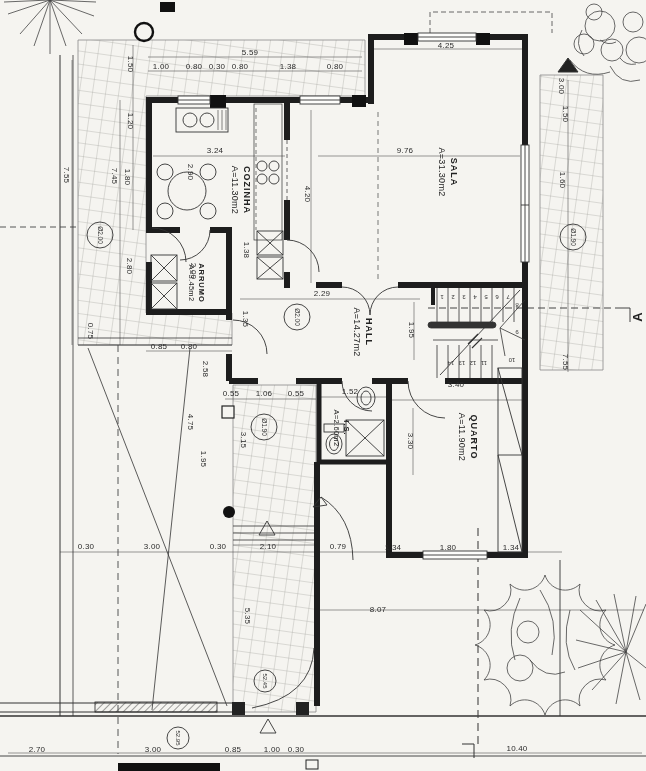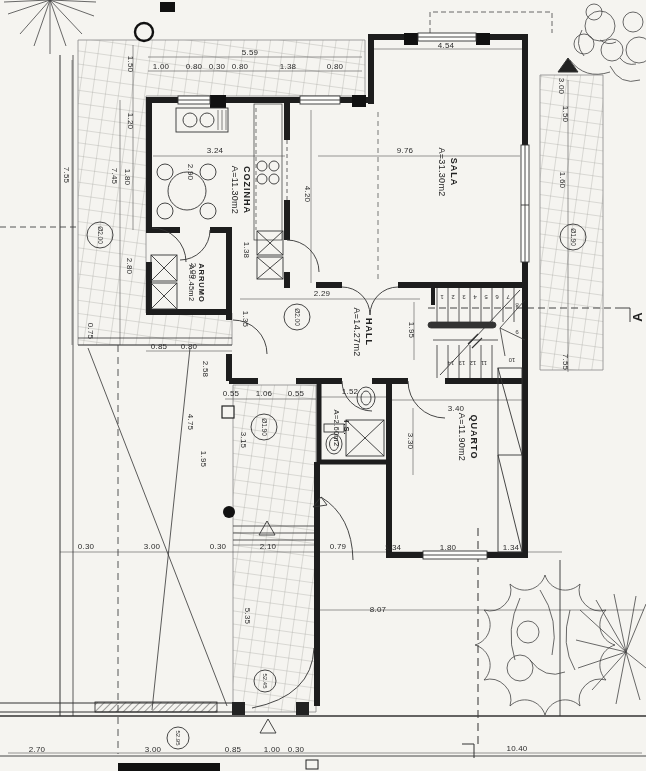--- a/index.html
+++ b/index.html
@@ -257,21 +257,21 @@
     <div class="area">A=11.90m2</div>
   </div>
 
   <div class="dim" style="left:250px;top:52px">5.59</div>
   <div class="dim" style="left:161px;top:66px">1.00</div>
   <div class="dim" style="left:194px;top:66px">0.80</div>
   <div class="dim" style="left:217px;top:66px">0.30</div>
   <div class="dim" style="left:240px;top:66px">0.80</div>
   <div class="dim" style="left:288px;top:66px">1.38</div>
   <div class="dim" style="left:335px;top:66px">0.80</div>
-  <div class="dim" style="left:446px;top:45px">4.54</div>
+  <div class="dim" style="left:446px;top:45px">4.25</div>
   <div class="dim v" style="left:130px;top:64px">1.50</div>
   <div class="dim v" style="left:130px;top:121px">1.20</div>
   <div class="dim v" style="left:66px;top:175px">7.55</div>
   <div class="dim v" style="left:114px;top:176px">7.45</div>
   <div class="dim v" style="left:127px;top:177px">1.80</div>
   <div class="dim" style="left:215px;top:150px">3.24</div>
   <div class="dim v" style="left:190px;top:172px">2.90</div>
   <div class="dim v" style="left:307px;top:194px">4.20</div>
   <div class="dim" style="left:405px;top:150px">9.76</div>
   <div class="dim v" style="left:561px;top:86px">3.00</div>
@@ -287,21 +287,21 @@
   <div class="dim v" style="left:411px;top:330px">1.95</div>
   <div class="dim v" style="left:245px;top:319px">1.35</div>
   <div class="dim v" style="left:205px;top:369px">2.58</div>
   <div class="dim v" style="left:190px;top:422px">4.75</div>
   <div class="dim v" style="left:203px;top:459px">1.95</div>
   <div class="dim" style="left:231px;top:393px">0.55</div>
   <div class="dim" style="left:264px;top:393px">1.06</div>
   <div class="dim" style="left:296px;top:393px">0.55</div>
   <div class="dim" style="left:350px;top:391px">1.52</div>
   <div class="dim v" style="left:243px;top:440px">3.15</div>
-  <div class="dim" style="left:456px;top:408px">3.40</div>
+  <div class="dim" style="left:456px;top:384px">3.40</div>
   <div class="dim v" style="left:410px;top:441px">3.30</div>
   <div class="dim v" style="left:565px;top:362px">7.55</div>
   <div class="dim" style="left:86px;top:546px">0.30</div>
   <div class="dim" style="left:152px;top:546px">3.00</div>
   <div class="dim" style="left:218px;top:546px">0.30</div>
   <div class="dim" style="left:268px;top:546px">2.10</div>
   <div class="dim" style="left:338px;top:546px">0.79</div>
   <div class="dim" style="left:393px;top:547px">1.34</div>
   <div class="dim" style="left:448px;top:547px">1.80</div>
   <div class="dim" style="left:511px;top:547px">1.34</div>

